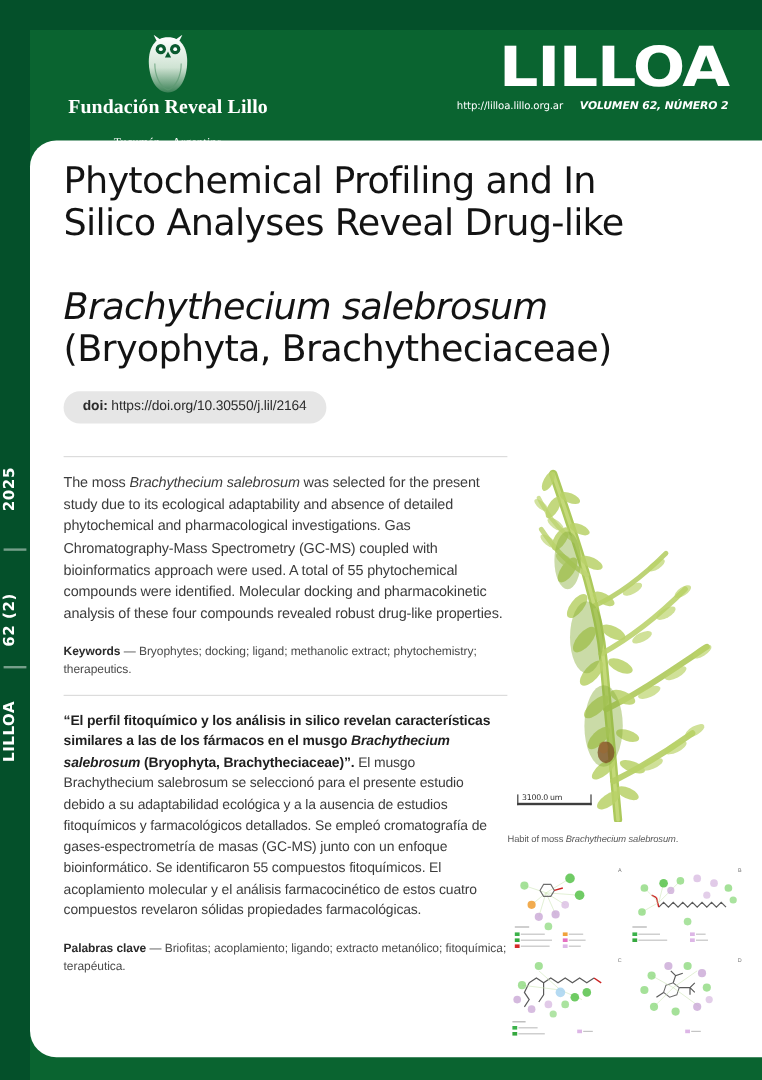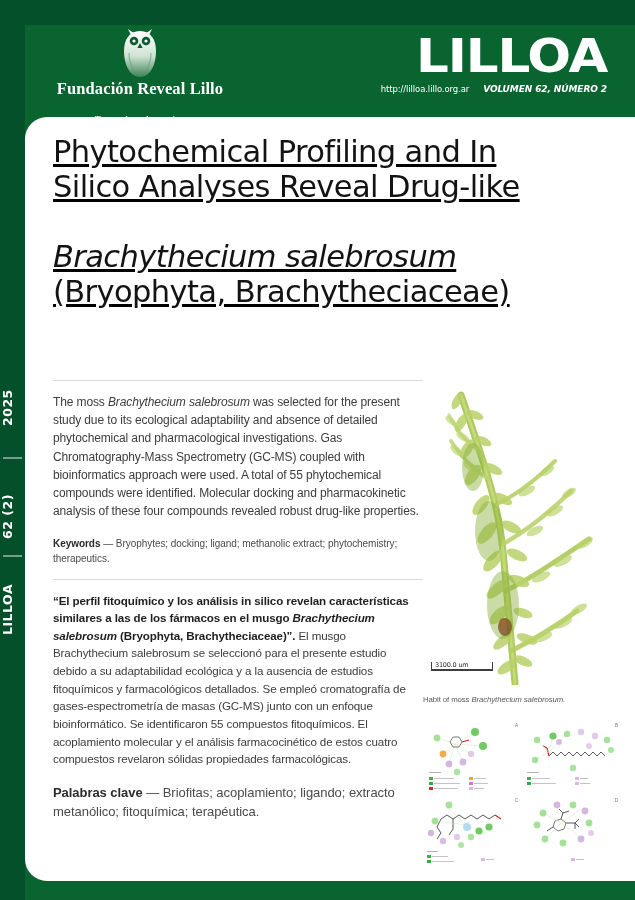--- a/index.html
+++ b/index.html
@@ -149,21 +149,20 @@
     width: 610px;
     height: 764px;
     background: #ffffff;
     border-radius: 22px 0 0 22px;
     overflow: hidden;
   }
   .card-inner {
     position: absolute;
     inset: 0;
     padding: 18px 0 0 0;
-    text-decoration: underline;
   }
 
   
   .doc-title {
     margin: 0 28px 0 28px;
     font-family: "DejaVu Sans", sans-serif;
     font-size: 30.5px;
     line-height: 1.145;
     color: #131313;
     font-weight: 400;
@@ -249,21 +248,21 @@
     font-size: 11.6px;
     line-height: 1.52;
     color: #3c3c3c;
     letter-spacing: -.12px;
   }
   .abstract-es .es-title { font-weight: bold; color: #1f1f1f; }
   .abstract-es .sci { font-style: italic; }
 
   .keywords-es {
     margin-top: 15px;
-    font-size: 13px;
+    font-size: 10px;
     line-height: 1.5;
     color: #4a4a4a;
     letter-spacing: -.05px;
   }
   .keywords-es b { color: #2b2b2b; }
 
   
   .photo-frame {
     position: relative;
     width: 190px;
@@ -388,20 +387,24 @@
  <div class="card-inner">
 
   <h1 class="doc-title">
     <span>Phytochemical Profiling and In</span><br>
     <span>Silico Analyses Reveal Drug-like</span><br>
     <br>
     <span class="sci">Brachythecium salebrosum</span><br>
     <span>(Bryophyta, Brachytheciaceae)</span>
   </h1>
 
+  <div class="doi-pill">
+    <b>doi:</b>
+    <span>https://doi.org/10.30550/j.lil/2164</span>
+  </div>
 
   <div class="body-cols">
 
     <div class="col-left">
 
 
       <div class="hr-thin"></div>
 
       <p class="abstract-en"><span>The moss </span><span class="sci">Brachythecium salebrosum</span><span> was selected for the present study due to its ecological adaptability and absence of detailed phytochemical and pharmacological investigations. Gas Chromatography-Mass Spectrometry (GC-MS) coupled with bioinformatics approach were used. A total of 55 phytochemical compounds were identified. Molecular docking and pharmacokinetic analysis of these four compounds revealed robust drug-like properties.</span></p>
 

